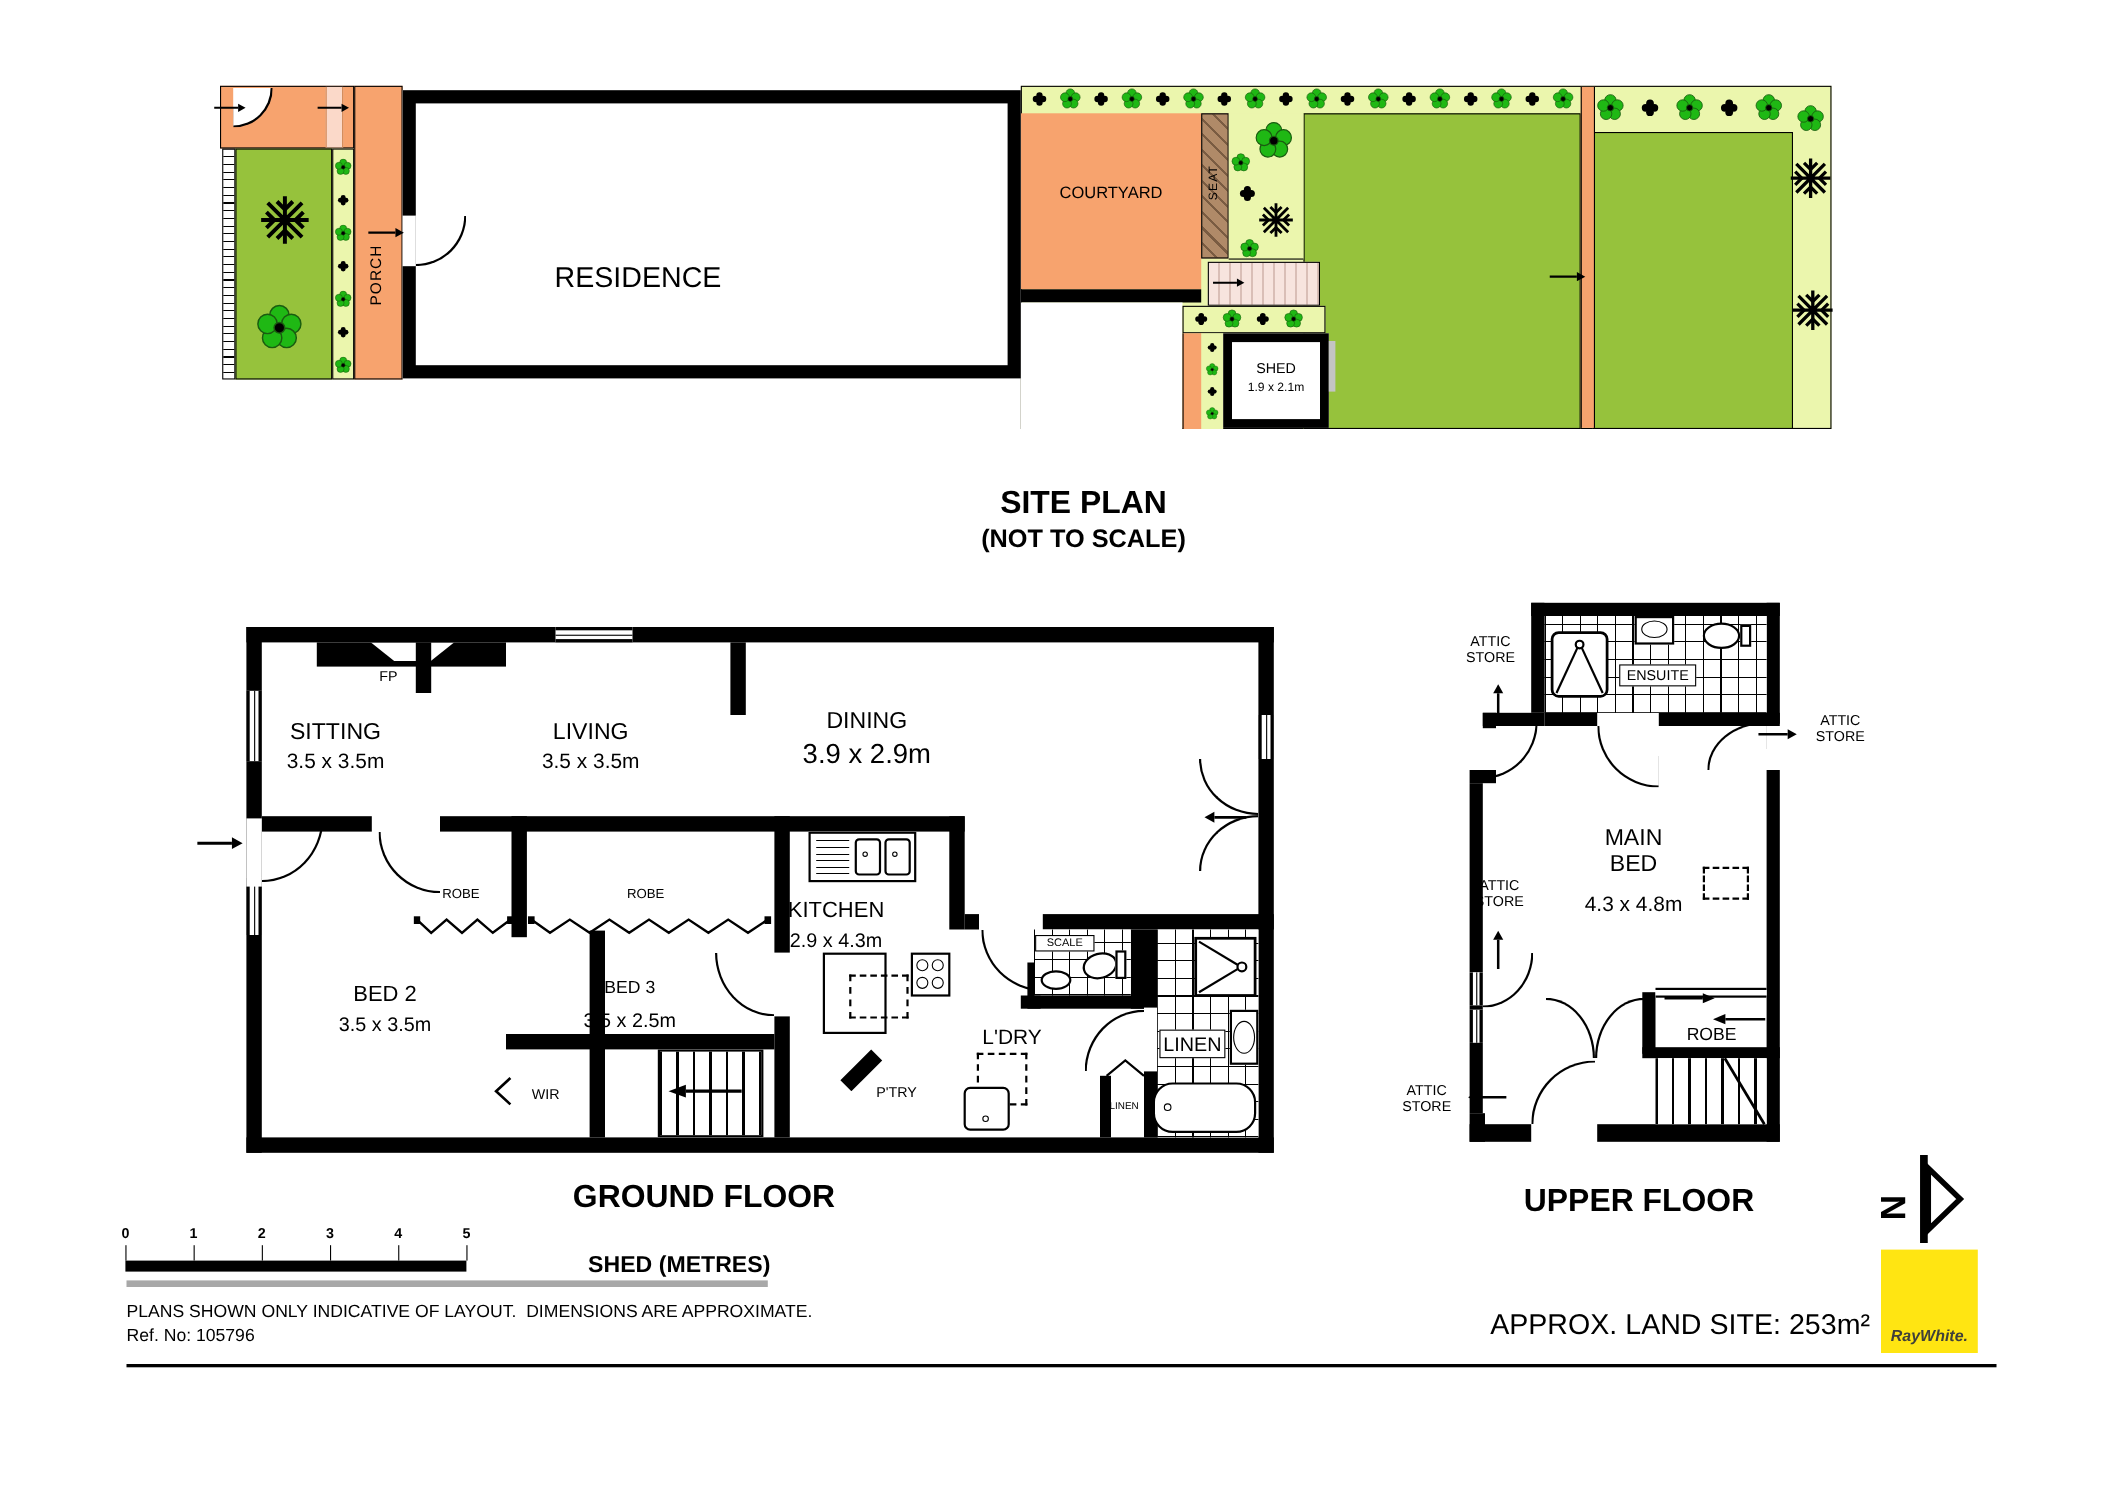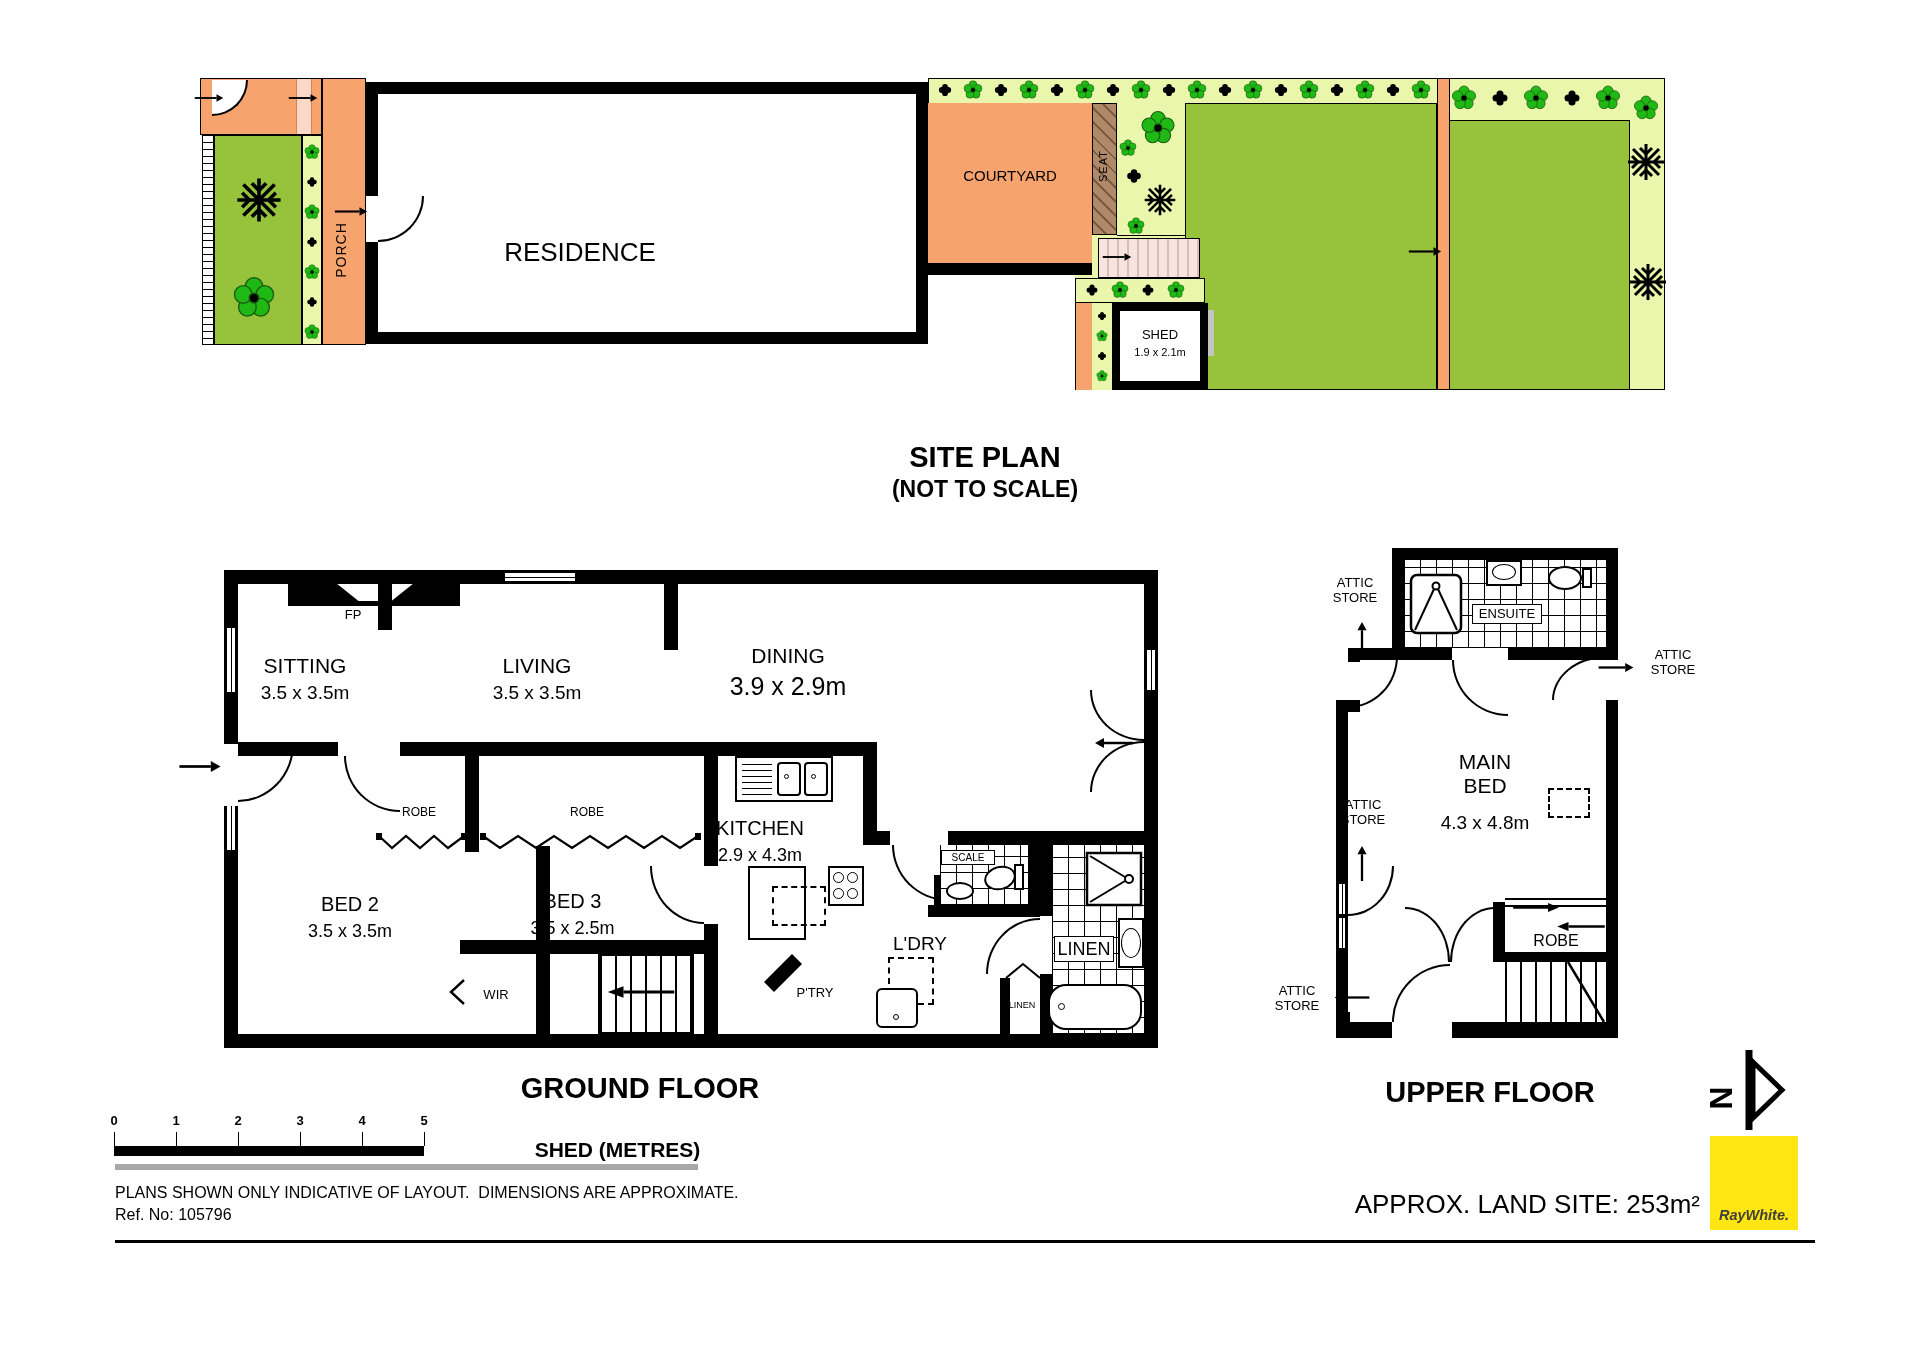--- a/index.html
+++ b/index.html
@@ -342,21 +342,21 @@
   <div class="t" style="left:230px;top:654px;width:150px;font-size:21px">SITTING</div>
   <div class="t" style="left:230px;top:682px;width:150px;font-size:19px">3.5 x 3.5m</div>
   <div class="t" style="left:462px;top:654px;width:150px;font-size:21px">LIVING</div>
   <div class="t" style="left:462px;top:682px;width:150px;font-size:19px">3.5 x 3.5m</div>
   <div class="t" style="left:713px;top:644px;width:150px;font-size:21px">DINING</div>
   <div class="t" style="left:713px;top:672px;width:150px;font-size:25px">3.9 x 2.9m</div>
   <div class="t" style="left:690px;top:817px;width:140px;font-size:20px">KITCHEN</div>
   <div class="t" style="left:690px;top:845px;width:140px;font-size:18px">2.9 x 4.3m</div>
   <div class="t" style="left:275px;top:893px;width:150px;font-size:20px">BED 2</div>
   <div class="t" style="left:275px;top:921px;width:150px;font-size:18px">3.5 x 3.5m</div>
-  <div class="t" style="left:500px;top:890px;width:145px;font-size:20px">BED 3</div>
+  <div class="t" style="left:500px;top:890px;width:145px;font-size:16px">BED 3</div>
   <div class="t" style="left:500px;top:918px;width:145px;font-size:18px">3.5 x 2.5m</div>
 
   <div class="box" style="left:735px;top:756px;width:98px;height:46px;border-width:2.5px"></div>
   <div class="abs" style="left:742px;top:763px;width:30px;height:32px;background-image:repeating-linear-gradient(0deg,#000 0 1px,transparent 1px 6px)"></div>
   <div class="box" style="left:777px;top:762px;width:24px;height:34px;border-radius:4px"></div>
   <div class="box" style="left:804px;top:762px;width:24px;height:34px;border-radius:4px"></div>
   <div class="ell" style="left:784px;top:774px;width:5px;height:5px;border-width:1.5px"></div>
   <div class="ell" style="left:811px;top:774px;width:5px;height:5px;border-width:1.5px"></div>
   <div class="box" style="left:748px;top:866px;width:58px;height:74px;border-width:2.5px"></div>
   <div class="dash" style="left:772px;top:886px;width:54px;height:40px"></div>

